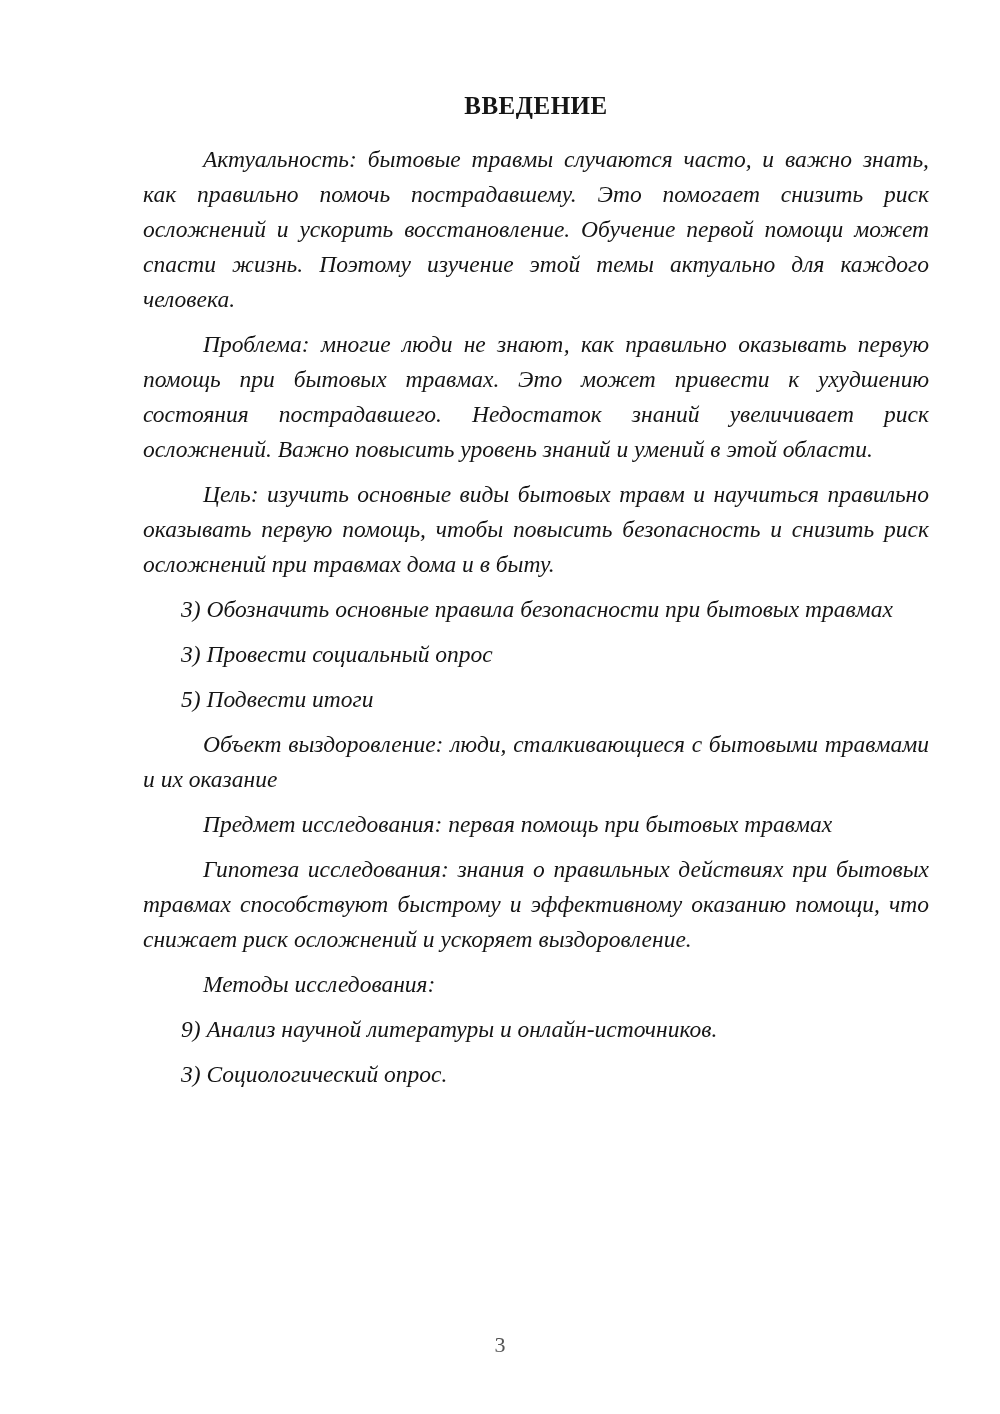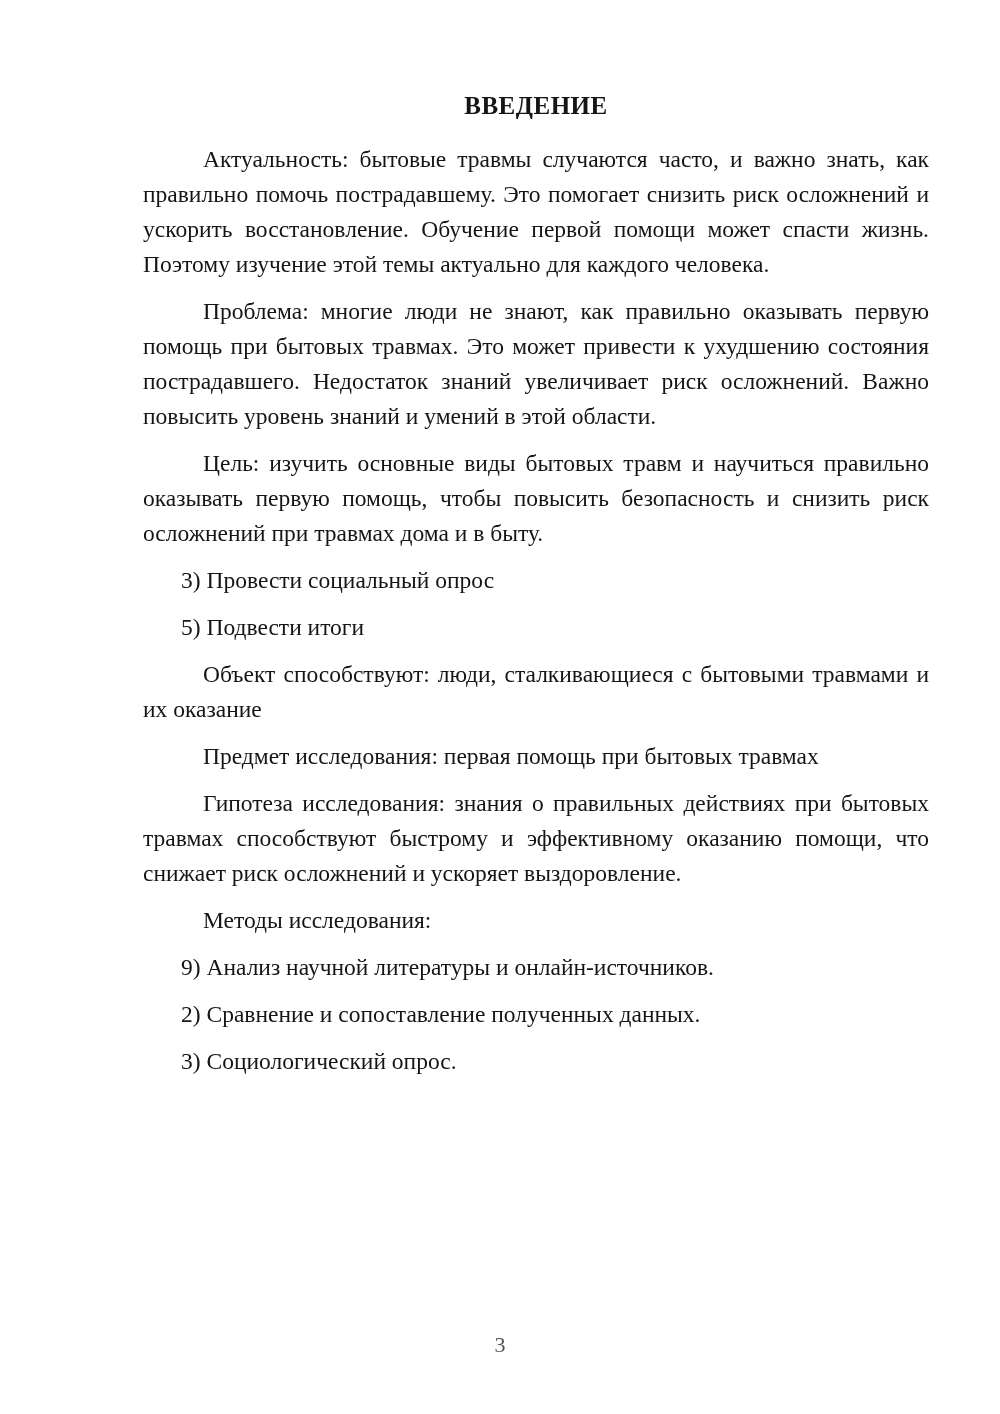--- a/index.html
+++ b/index.html
@@ -21,24 +21,25 @@
     border-radius: 25px;
   }
   .doc-title {
     margin: 0 0 22px 0;
     font-size: 25px;
     font-weight: bold;
     text-align: center;
     letter-spacing: 0.5px;
   }
   .page p {
-    margin: 12px 0 10px 0;
+    margin: 6px 0 10px 0;
     font-size: 23.5px;
     line-height: 35px;
     text-align: justify;
+    font-style: italic;
   }
   .indent { text-indent: 60px; }
   .list   { text-indent: 38px; }
   .page-number {
     position: absolute;
     left: 0;
     right: 0;
     bottom: 56px;
     text-align: center;
     font-size: 22px;
@@ -54,34 +55,34 @@
 
   <p class="indent">Актуальность: бытовые травмы случаются часто, и важно знать, как правильно помочь пострадавшему. Это помогает снизить риск осложнений и ускорить восстановление. Обучение первой помощи может спасти жизнь. Поэтому изучение этой темы актуально для каждого человека.</p>
 
   <p class="indent">Проблема: многие люди не знают, как правильно оказывать первую помощь при бытовых травмах. Это может привести к ухудшению состояния пострадавшего. Недостаток знаний увеличивает риск осложнений. Важно повысить уровень знаний и умений в этой области.</p>
 
   <p class="indent">Цель: изучить основные виды бытовых травм и научиться правильно оказывать первую помощь, чтобы повысить безопасность и снизить риск осложнений при травмах дома и в быту.</p>
 
 
 
 
+  <p class="list">3) Обозначить основные правила безопасности при бытовых травмах</p>
 
   <p class="list">3) Провести социальный опрос</p>
 
   <p class="list">5) Подвести итоги</p>
 
-  <p class="indent">Объект способствуют: люди, сталкивающиеся с бытовыми травмами и их оказание</p>
+  <p class="indent">Объект выздоровление: люди, сталкивающиеся с бытовыми травмами и их оказание</p>
 
   <p class="indent">Предмет исследования: первая помощь при бытовых травмах</p>
 
   <p class="indent">Гипотеза исследования: знания о правильных действиях при бытовых травмах способствуют быстрому и эффективному оказанию помощи, что снижает риск осложнений и ускоряет выздоровление.</p>
 
   <p class="indent">Методы исследования:</p>
 
   <p class="list">9) Анализ научной литературы и онлайн-источников.</p>
 
-  <p class="list">2) Сравнение и сопоставление полученных данных.</p>
 
   <p class="list">3) Социологический опрос.</p>
 
   <div class="page-number">3</div>
 
 </div>
 
 </body></html>

